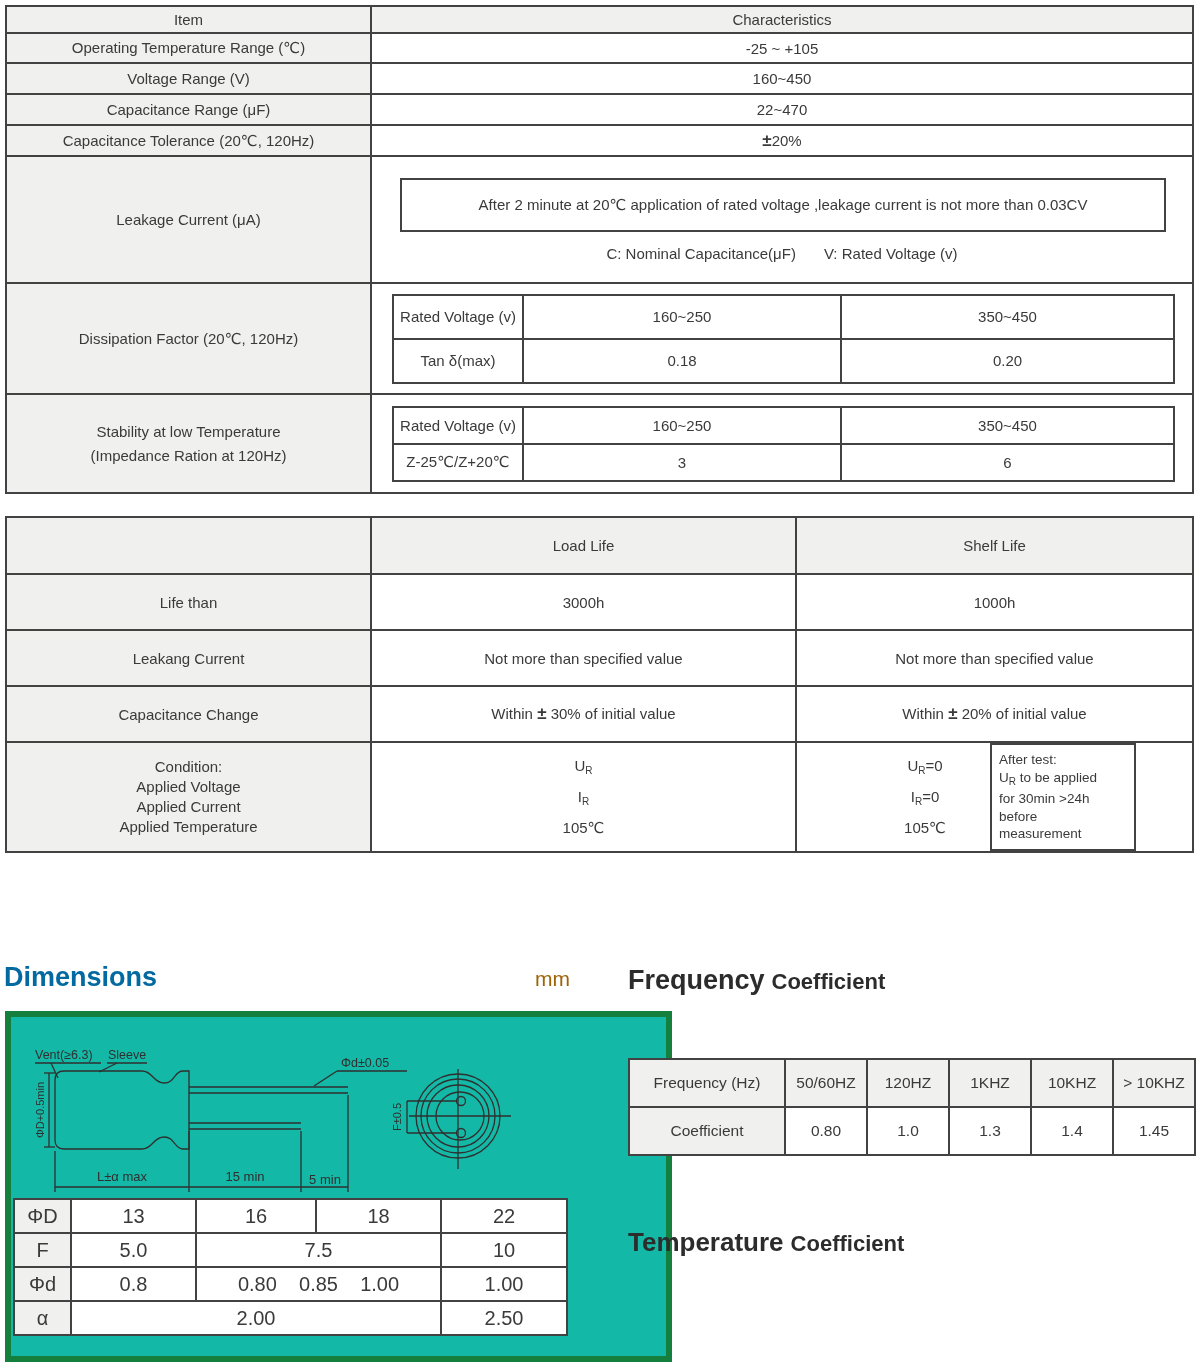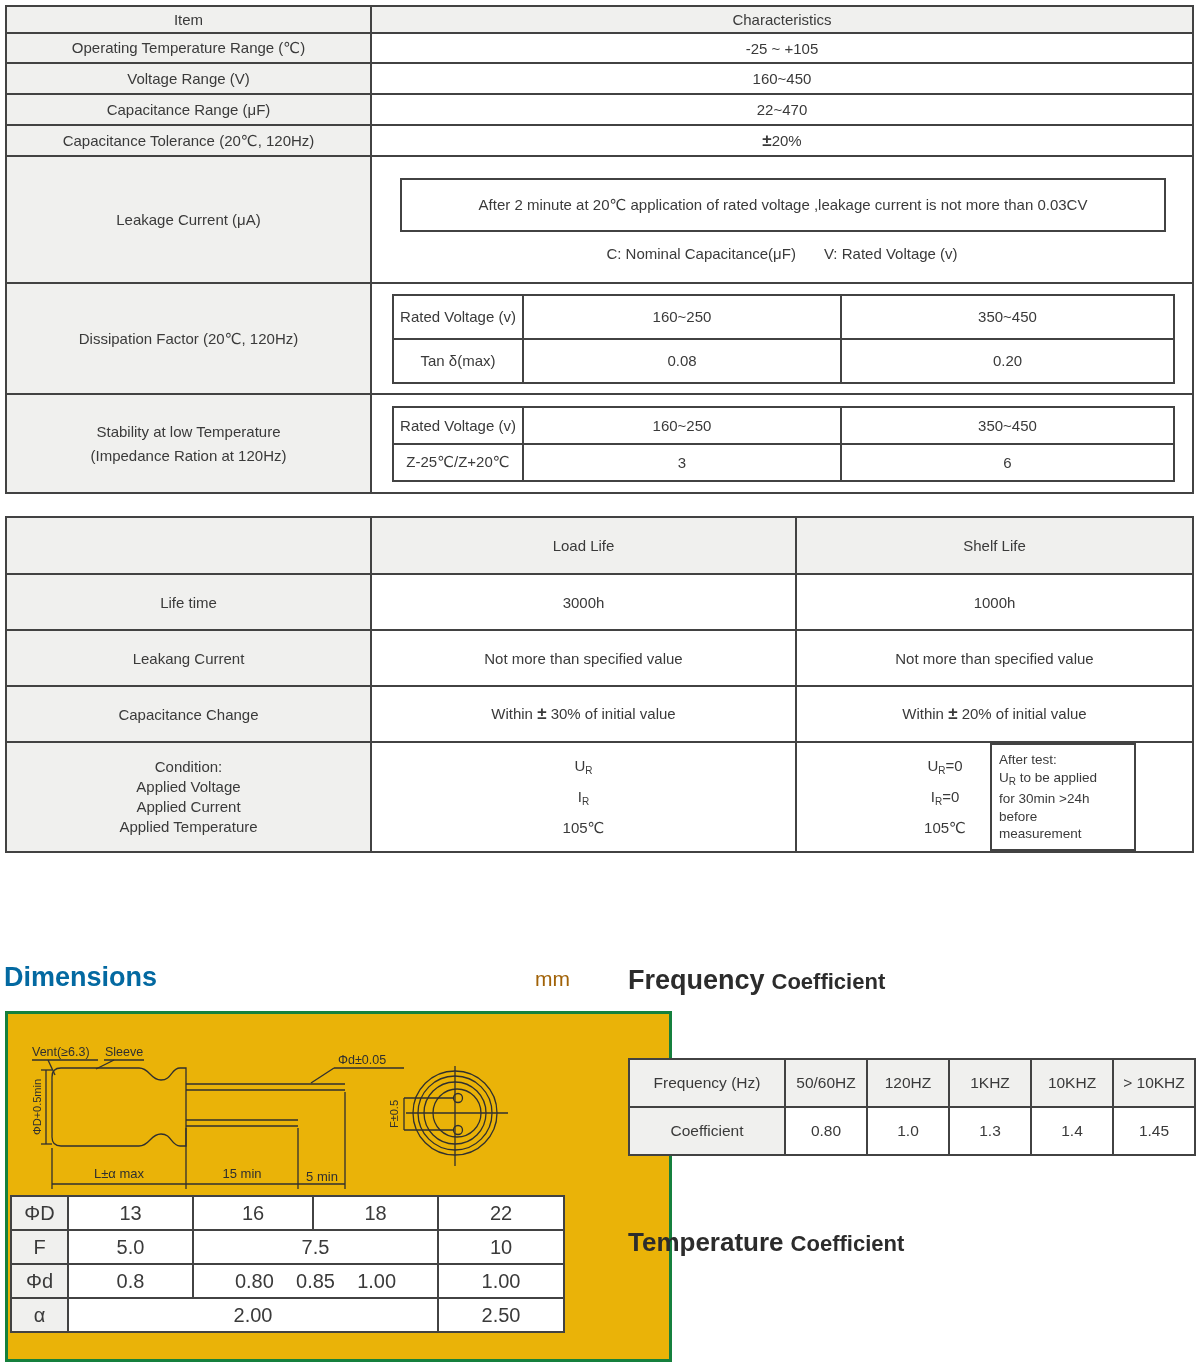--- a/index.html
+++ b/index.html
@@ -23,32 +23,32 @@
   .inner { margin-left:20px; width:781px; }
   .inner td { font-size:15px; }
   .two-line { line-height:24px; }
 
   
   .sec-life { position:absolute; left:5px; top:516px; }
   .life { width:1187px; }
   .cond-label { line-height:20px; }
   .cond-vals { line-height:26px; }
   .sub { font-size:10px; vertical-align:-3px; }
-  .cond-shelf { display:flex; align-items:center; justify-content:flex-end; padding-right:56px; }
+  .cond-shelf { display:flex; align-items:center; justify-content:flex-end; gap:20px; padding-right:56px; }
   .cond-shelf .vals { line-height:26px; text-align:center; min-width:90px; }
   .note-box { width:146px; border:2px solid #424242; background:#fff; text-align:left;
               font-size:13.5px; line-height:17.5px; padding:6px 5px 6px 7px; }
 
   
   .dims-head { position:absolute; left:4px; top:962px; width:566px;
                display:flex; justify-content:space-between; align-items:baseline; }
   .dims-title { font-size:27px; font-weight:600; color:#0369a1; }
   .dims-unit { font-size:21px; color:#a16207; }
   .dims-box { position:absolute; left:5px; top:1011px; width:667px; height:351px;
-              border:3px solid #15803d; background:#eab308; }
+              border:6px solid #15803d; background:#14b8a6; }
   .dims-box svg { display:block; margin:4px 0 0 0; }
   .dimtbl { margin:5px 0 0 2px; width:553px; }
   .dimtbl td { height:34px; font-size:20px; }
   .pre { white-space:pre; }
 
   
   .sec-head { position:absolute; left:628px; font-weight:600; color:#2c2c2c; font-size:27px; }
   .sec-head .sub2 { font-size:22px; margin-left:7px; font-weight:600; }
   .freq-tbl { position:absolute; left:628px; top:1058px; width:566px; }
   .freq-tbl th, .freq-tbl td { height:48px; font-size:15.5px; }
@@ -109,21 +109,21 @@
                   <col style="width:333px">
                 </colgroup>
             <tbody>
                   <tr style="height:44px">
               <td>Rated Voltage (v)</td>
               <td>160~250</td>
               <td>350~450</td>
             </tr>
             <tr style="height:44px">
               <td>Tan δ(max)</td>
-              <td>0.08</td>
+              <td>0.18</td>
               <td>0.20</td>
             </tr>
           </tbody>
               </table>
         </td>
       </tr>
       <tr style="height:99px">
         <td class="gray two-line">
           <div>Stability at low Temperature</div>
           <div>(Impedance Ration at 120Hz)</div>
@@ -161,21 +161,21 @@
           <col style="width:425px">
           <col style="width:397px">
         </colgroup>
       <tbody>
           <tr style="height:57px">
         <th class="gray"></th>
         <th class="gray">Load Life</th>
         <th class="gray">Shelf Life</th>
       </tr>
       <tr style="height:56px">
-        <td class="gray">Life time</td>
+        <td class="gray">Life than</td>
         <td>3000h</td>
         <td>1000h</td>
       </tr>
       <tr style="height:56px">
         <td class="gray">Leakang Current</td>
         <td>Not more than specified value</td>
         <td>Not more than specified value</td>
       </tr>
       <tr style="height:56px">
         <td class="gray">Capacitance Change</td>

